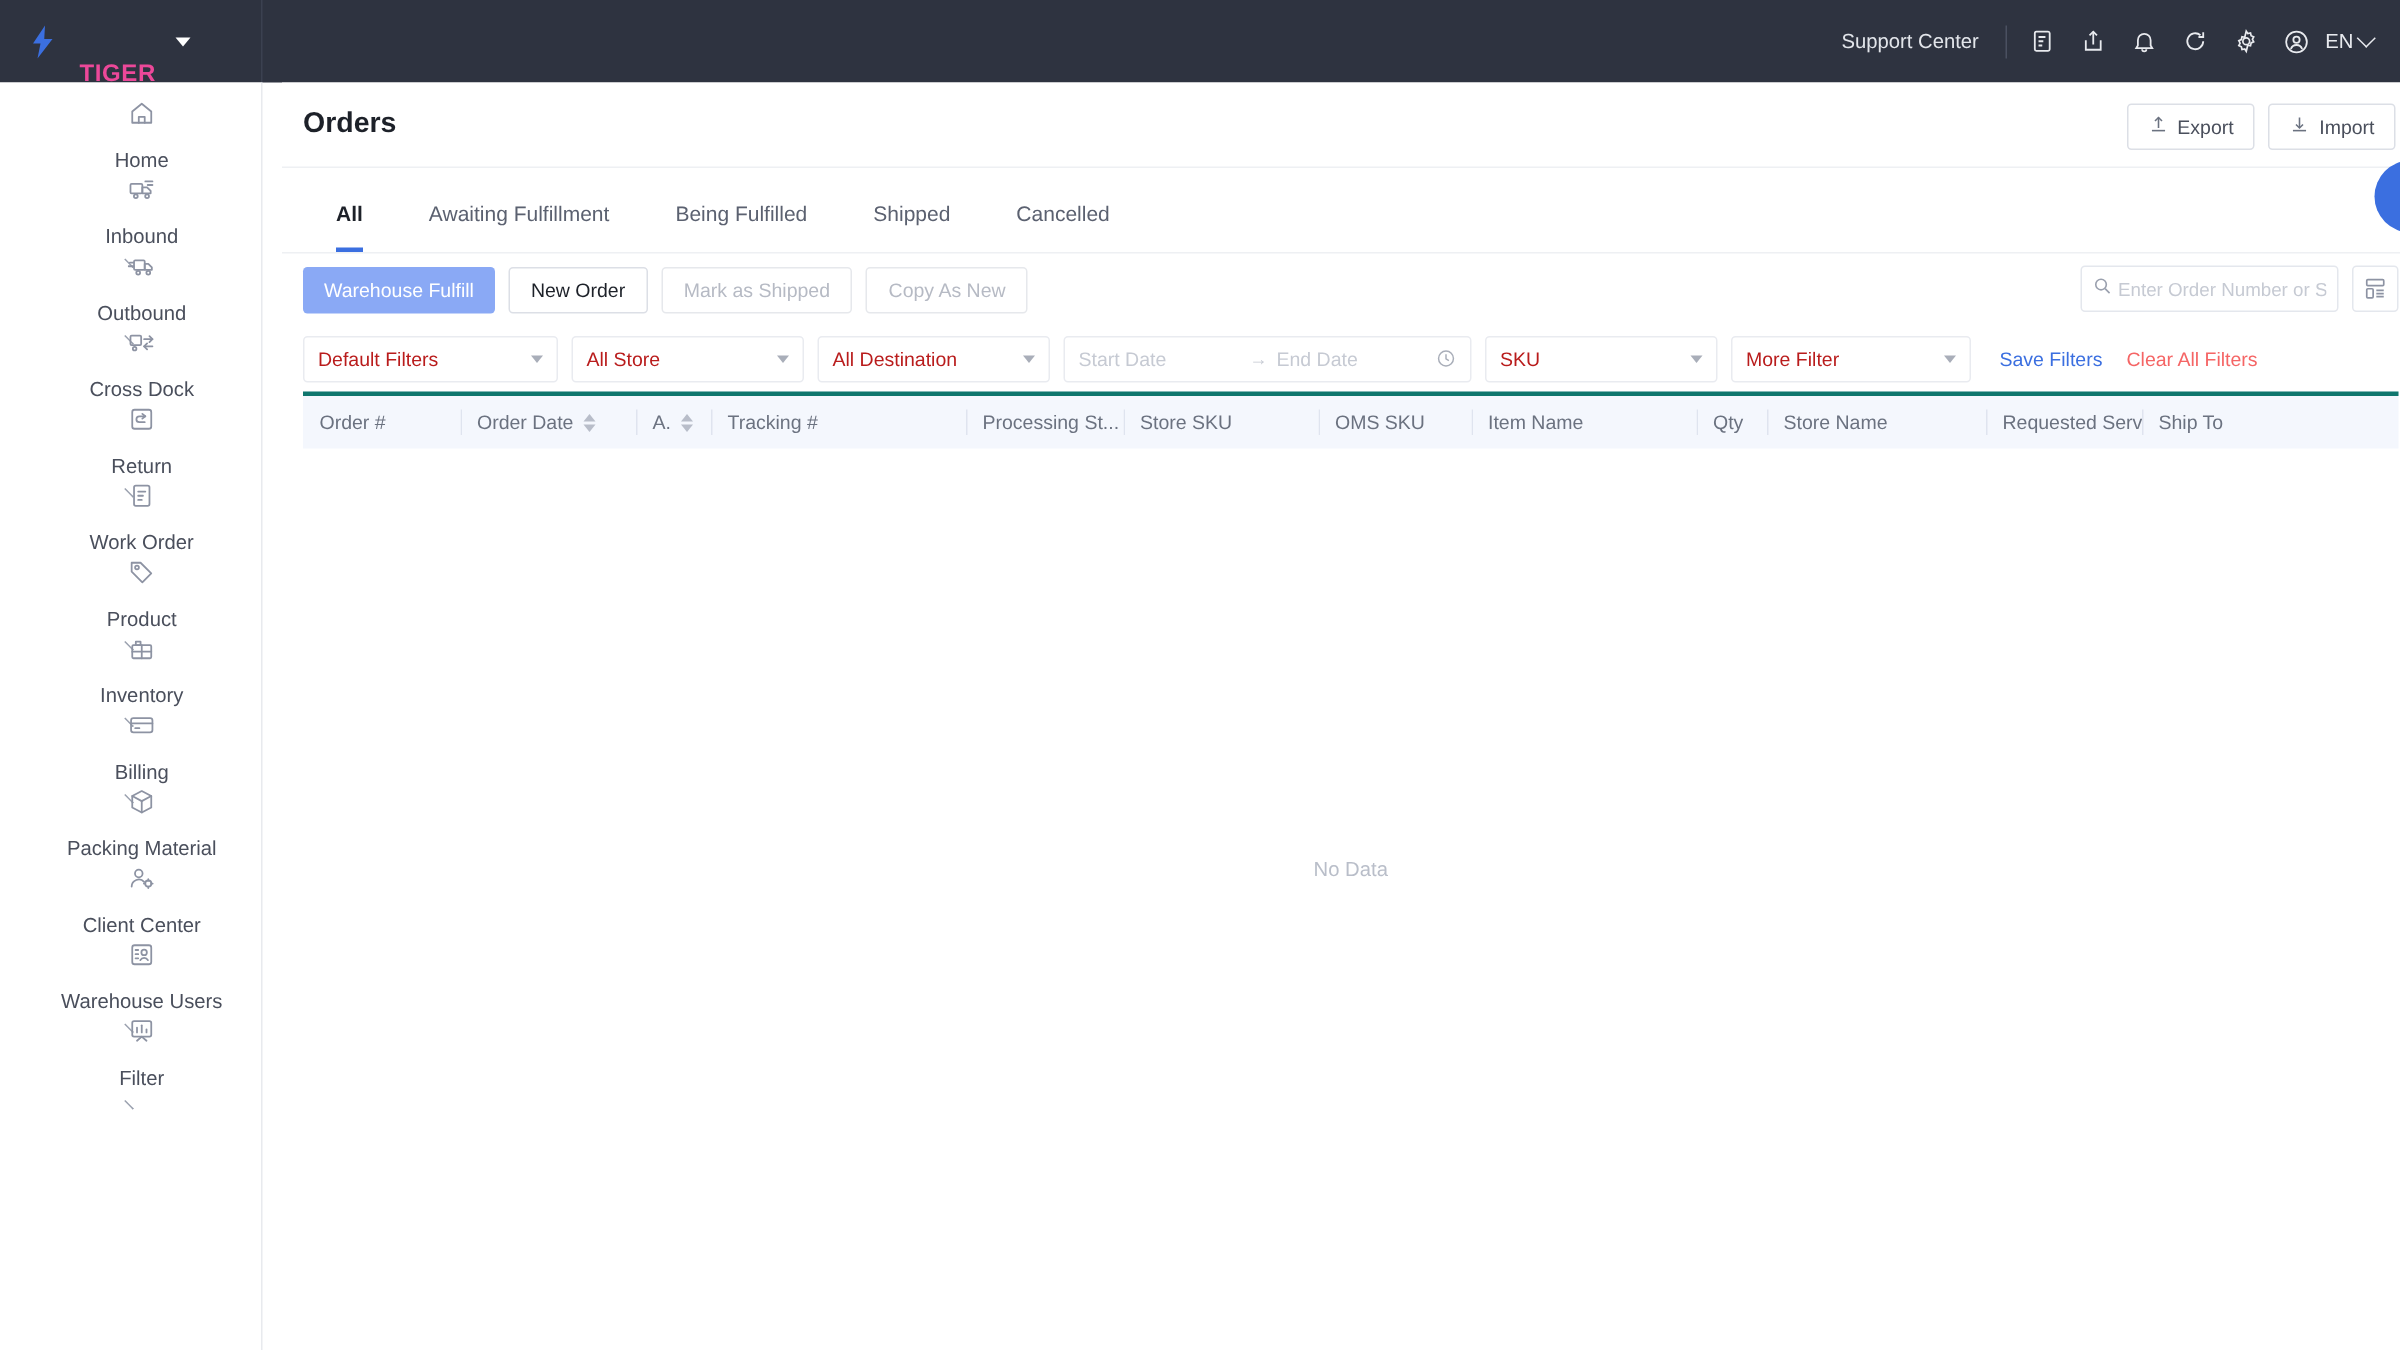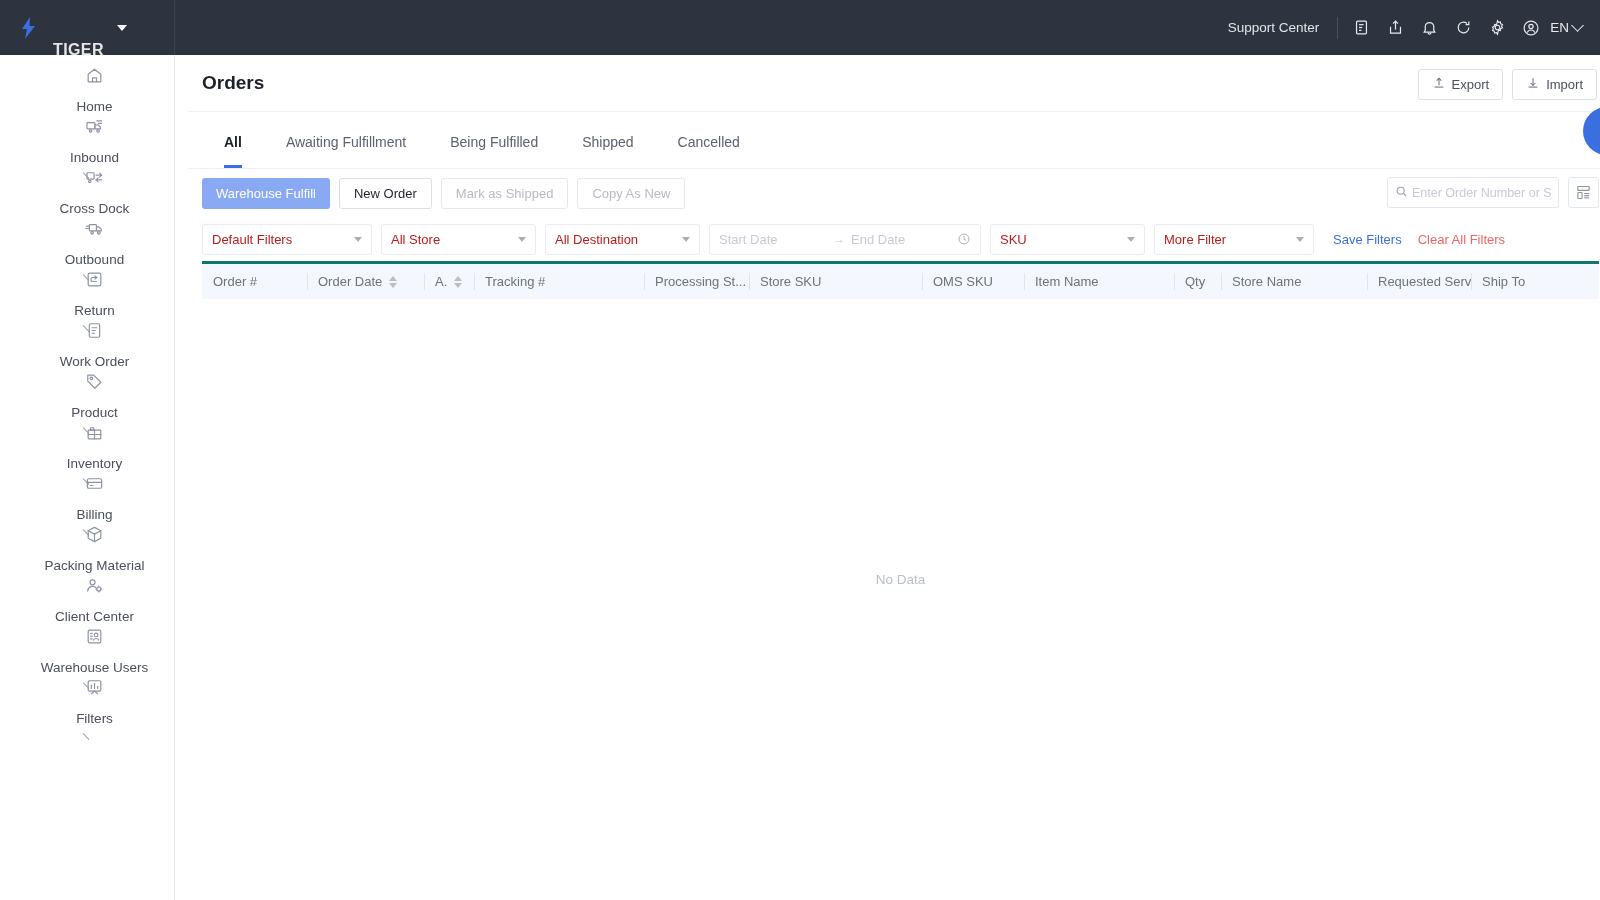--- a/index.html
+++ b/index.html
@@ -20,21 +20,21 @@
   }
   .brand {
     width: 175px; height: 55px;
     display: flex; align-items: center;
     padding-left: 16px; gap: 11px;
     border-right: 1px solid #3b4150;
   }
   .logo-mark { width: 26px; height: 26px; position: relative; }
   .logo-mark svg { display: block; }
   .brand-name {
-    color: #e5e5e5; font-size: 16px; font-weight: bold;
+    color: #ec4899; font-size: 16px; font-weight: bold;
     letter-spacing: .4px;
     margin-top: 44px;
   }
   .brand-caret {
     width: 0; height: 0; margin-left: 2px;
     border-left: 5px solid transparent;
     border-right: 5px solid transparent;
     border-top: 6px solid #ffffff;
   }
   .topbar-spacer { flex: 1; }
@@ -353,47 +353,47 @@
           <line x1="15" y1="5" x2="21" y2="5"></line>
           <line x1="17" y1="8" x2="21" y2="8"></line>
         </svg>
       </span>
       <span class="nav-label">Inbound</span>
       <span class="nav-chev"></span>
     </div>
     <div class="nav-item">
       <span class="nav-ico">
         <svg width="19" height="19" viewBox="0 0 24 24" fill="none" stroke="currentColor" stroke-width="1.5" stroke-linecap="round" stroke-linejoin="round">
+          <rect x="5.5" y="7" width="9" height="8" rx="1"></rect>
+          <path d="M14.5 10h3l3 3v2h-6z"></path>
+          <circle cx="9" cy="17.5" r="1.6"></circle>
+          <circle cx="17.5" cy="17.5" r="1.6"></circle>
+          <line x1="2" y1="9" x2="5" y2="9"></line>
+          <line x1="1" y1="12" x2="5" y2="12"></line>
+        </svg>
+      </span>
+      <span class="nav-label">Outbound</span>
+      <span class="nav-chev"></span>
+    </div>
+    <div class="nav-item">
+      <span class="nav-ico">
+        <svg width="19" height="19" viewBox="0 0 24 24" fill="none" stroke="currentColor" stroke-width="1.5" stroke-linecap="round" stroke-linejoin="round">
           <rect x="2.5" y="6" width="9" height="8" rx="1"></rect>
           <circle cx="6" cy="17" r="1.5"></circle>
           <path d="M14 9h7"></path>
           <path d="M18.5 6.5L21 9l-2.5 2.5"></path>
           <path d="M21 15h-7"></path>
           <path d="M16.5 12.5L14 15l2.5 2.5"></path>
         </svg>
       </span>
       <span class="nav-label">Cross Dock</span>
     </div>
     <div class="nav-item">
       <span class="nav-ico">
         <svg width="19" height="19" viewBox="0 0 24 24" fill="none" stroke="currentColor" stroke-width="1.5" stroke-linecap="round" stroke-linejoin="round">
-          <rect x="5.5" y="7" width="9" height="8" rx="1"></rect>
-          <path d="M14.5 10h3l3 3v2h-6z"></path>
-          <circle cx="9" cy="17.5" r="1.6"></circle>
-          <circle cx="17.5" cy="17.5" r="1.6"></circle>
-          <line x1="2" y1="9" x2="5" y2="9"></line>
-          <line x1="1" y1="12" x2="5" y2="12"></line>
-        </svg>
-      </span>
-      <span class="nav-label">Outbound</span>
-      <span class="nav-chev"></span>
-    </div>
-    <div class="nav-item">
-      <span class="nav-ico">
-        <svg width="19" height="19" viewBox="0 0 24 24" fill="none" stroke="currentColor" stroke-width="1.5" stroke-linecap="round" stroke-linejoin="round">
           <rect x="4" y="4" width="16" height="16" rx="2"></rect>
           <path d="M14.5 14.5H10a2.5 2.5 0 010-5h5"></path>
           <path d="M12.5 7.5L15 9.5l-2.5 2"></path>
         </svg>
       </span>
       <span class="nav-label">Return</span>
       <span class="nav-chev"></span>
     </div>
     <div class="nav-item">
       <span class="nav-ico">
@@ -477,21 +477,21 @@
     <div class="nav-item">
       <span class="nav-ico">
         <svg width="19" height="19" viewBox="0 0 24 24" fill="none" stroke="currentColor" stroke-width="1.5" stroke-linecap="round" stroke-linejoin="round">
           <rect x="4" y="3.5" width="16" height="13" rx="1.5"></rect>
           <line x1="8" y1="13" x2="8" y2="9"></line>
           <line x1="12" y1="13" x2="12" y2="7"></line>
           <line x1="16" y1="13" x2="16" y2="10.5"></line>
           <path d="M8 20l4-3.5 4 3.5"></path>
         </svg>
       </span>
-      <span class="nav-label">Filters</span>
+      <span class="nav-label">Filter</span>
       <span class="nav-chev"></span>
     </div>
   </div>
 
 <div class="main">
 
   <div class="page-head">
     <div class="page-title">Orders</div>
     <div class="head-actions">
       <button class="btn-outline">
@@ -621,21 +621,21 @@
         </div>
         <div class="th" style="width: 170px;">
           <span>Tracking #</span>
         </div>
         <div class="th" style="width: 105px;">
           <span>Processing St...</span>
         </div>
         <div class="th" style="width: 130px;">
           <span>Store SKU</span>
         </div>
-        <div class="th" style="width: 102px; margin-left: 43px;">
+        <div class="th" style="width: 102px;">
           <span>OMS SKU</span>
         </div>
         <div class="th" style="width: 150px;">
           <span>Item Name</span>
         </div>
         <div class="th" style="width: 47px;">
           <span>Qty</span>
         </div>
         <div class="th" style="width: 146px;">
           <span>Store Name</span>

